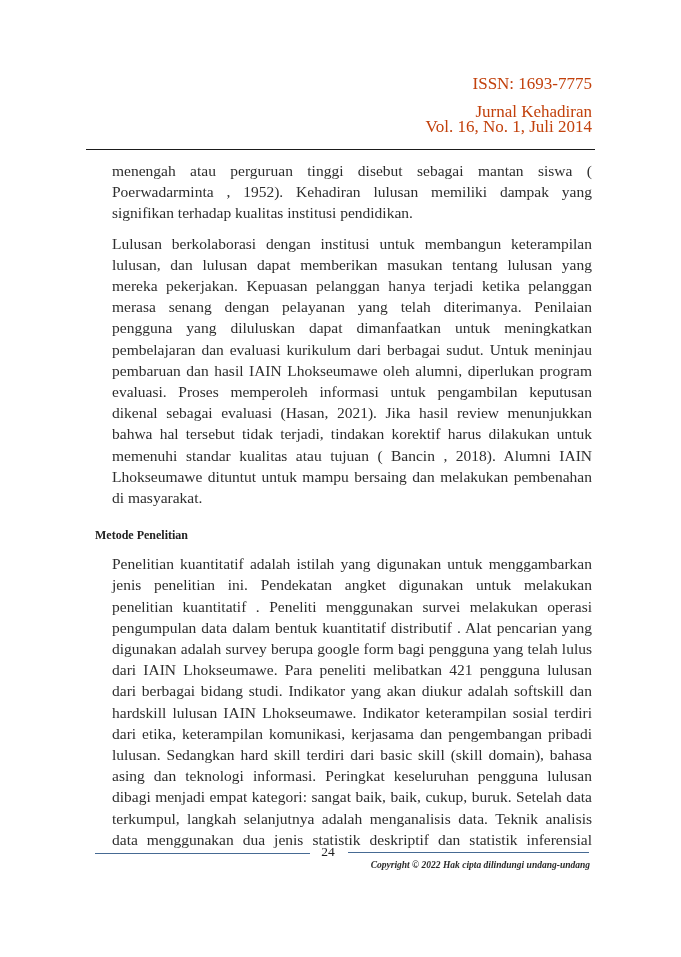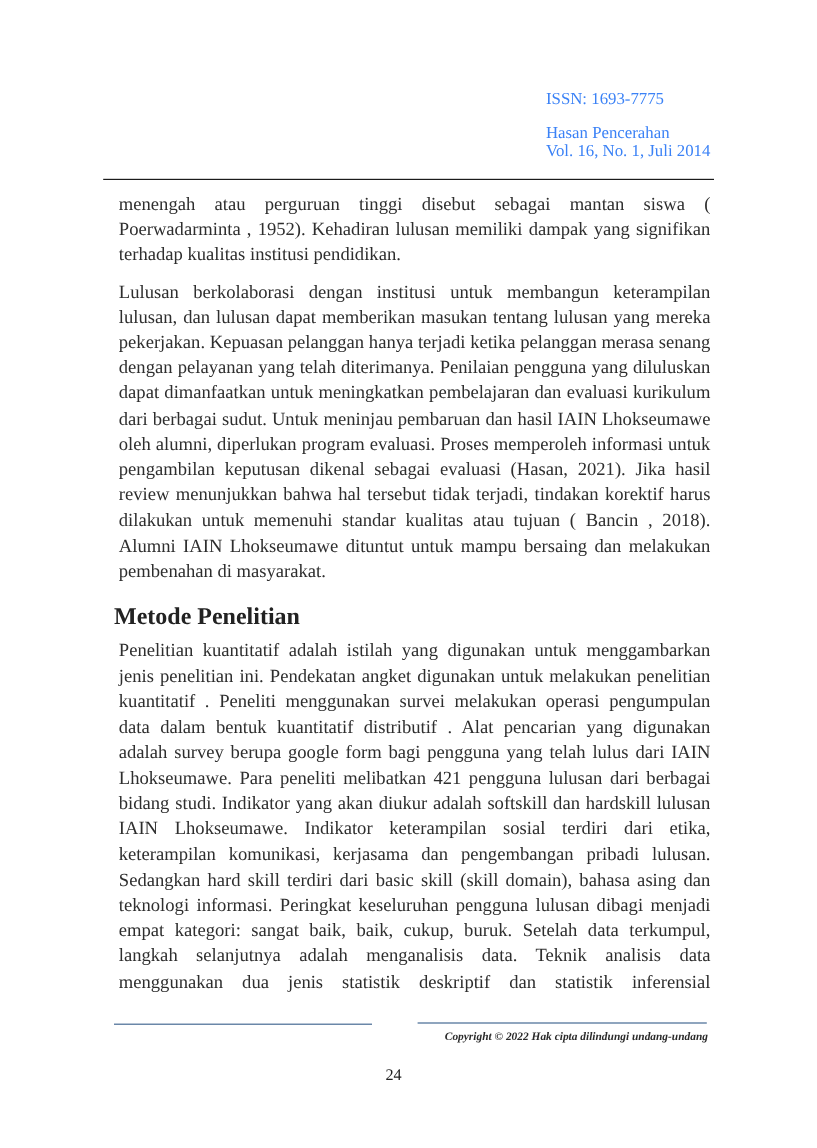--- a/index.html
+++ b/index.html
@@ -25,51 +25,51 @@
   .logo-label {
     font-size: 12.5px;
     line-height: 15px;
     color: #2e2e2e;
     white-space: nowrap;
   }
   .header-right {
     position: absolute;
     right: 89px;
     top: 76px;
-    text-align: left;
-    font-size: 14px;
+    text-align: right;
+    font-size: 17px;
     line-height: 15px;
-    color: #3b82f6;
+    color: #c2410c;
   }
   .header-right .issn { margin-bottom: 13px; }
   .header-rule {
     position: absolute;
     left: 86px;
     right: 86px;
     top: 149px;
     border-top: 1.6px solid #1b1b1b;
   }
 
   
   .content {
     position: absolute;
     left: 95px;
     top: 160px;
     width: 497px;
   }
   .content p {
-    margin: 0 0 9px 4px;
+    margin: 0 0 9px 17px;
     font-size: 15.5px;
     line-height: 21.2px;
     text-align: justify;
   }
   .content p.cont-next-page { text-align-last: justify; }
   .section-heading {
     margin: 17px 0 7px 0;
-    font-size: 20px;
+    font-size: 12px;
     line-height: 21px;
     font-weight: bold;
     color: #222222;
   }
 
   
   .footer-line-left {
     position: absolute;
     left: 95px;
     top: 853px;
@@ -84,41 +84,40 @@
     border-top: 1.3px solid #466a93;
   }
   .page-number {
     position: absolute;
     left: 313px;
     top: 844px;
     width: 30px;
     text-align: center;
     font-size: 13.5px;
     color: #1f1f1f;
-    margin-top: 44px;
   }
   .copyright {
     position: absolute;
     right: 91px;
     top: 860px;
     font-size: 9.5px;
     font-style: italic;
     font-weight: bold;
     color: #2a2a2a;
   }
 </style>
 </head>
 <body>
 
 <div class="page">
 
 
   <div class="header-right">
     <div class="issn">ISSN: 1693-7775</div>
-    <div>Hasan Pencerahan</div>
+    <div>Jurnal Kehadiran</div>
     <div>Vol. 16, No. 1, Juli 2014</div>
   </div>
 
   <div class="header-rule"></div>
 
   <div class="content">
     <p>menengah atau perguruan tinggi disebut sebagai mantan siswa ( Poerwadarminta , 1952). Kehadiran lulusan memiliki dampak yang signifikan terhadap kualitas institusi pendidikan.</p>
     <p>Lulusan berkolaborasi dengan institusi untuk membangun keterampilan lulusan, dan lulusan dapat memberikan masukan tentang lulusan yang mereka pekerjakan. Kepuasan pelanggan hanya terjadi ketika pelanggan merasa senang dengan pelayanan yang telah diterimanya. Penilaian pengguna yang diluluskan dapat dimanfaatkan untuk meningkatkan pembelajaran dan evaluasi kurikulum dari berbagai sudut. Untuk meninjau pembaruan dan hasil IAIN Lhokseumawe oleh alumni, diperlukan program evaluasi. Proses memperoleh informasi untuk pengambilan keputusan dikenal sebagai evaluasi (Hasan, 2021). Jika hasil review menunjukkan bahwa hal tersebut tidak terjadi, tindakan korektif harus dilakukan untuk memenuhi standar kualitas atau tujuan ( Bancin , 2018). Alumni IAIN Lhokseumawe dituntut untuk mampu bersaing dan melakukan pembenahan di masyarakat.</p>
     <h2 class="section-heading">Metode Penelitian</h2>
     <p class="cont-next-page">Penelitian kuantitatif adalah istilah yang digunakan untuk menggambarkan jenis penelitian ini. Pendekatan angket digunakan untuk melakukan penelitian kuantitatif . Peneliti menggunakan survei melakukan operasi pengumpulan data dalam bentuk kuantitatif distributif . Alat pencarian yang digunakan adalah survey berupa google form bagi pengguna yang telah lulus dari IAIN Lhokseumawe. Para peneliti melibatkan 421 pengguna lulusan dari berbagai bidang studi. Indikator yang akan diukur adalah softskill dan hardskill lulusan IAIN Lhokseumawe. Indikator keterampilan sosial terdiri dari etika, keterampilan komunikasi, kerjasama dan pengembangan pribadi lulusan. Sedangkan hard skill terdiri dari basic skill (skill domain), bahasa asing dan teknologi informasi. Peringkat keseluruhan pengguna lulusan dibagi menjadi empat kategori: sangat baik, baik, cukup, buruk. Setelah data terkumpul, langkah selanjutnya adalah menganalisis data. Teknik analisis data menggunakan dua jenis statistik deskriptif dan statistik inferensial</p>

